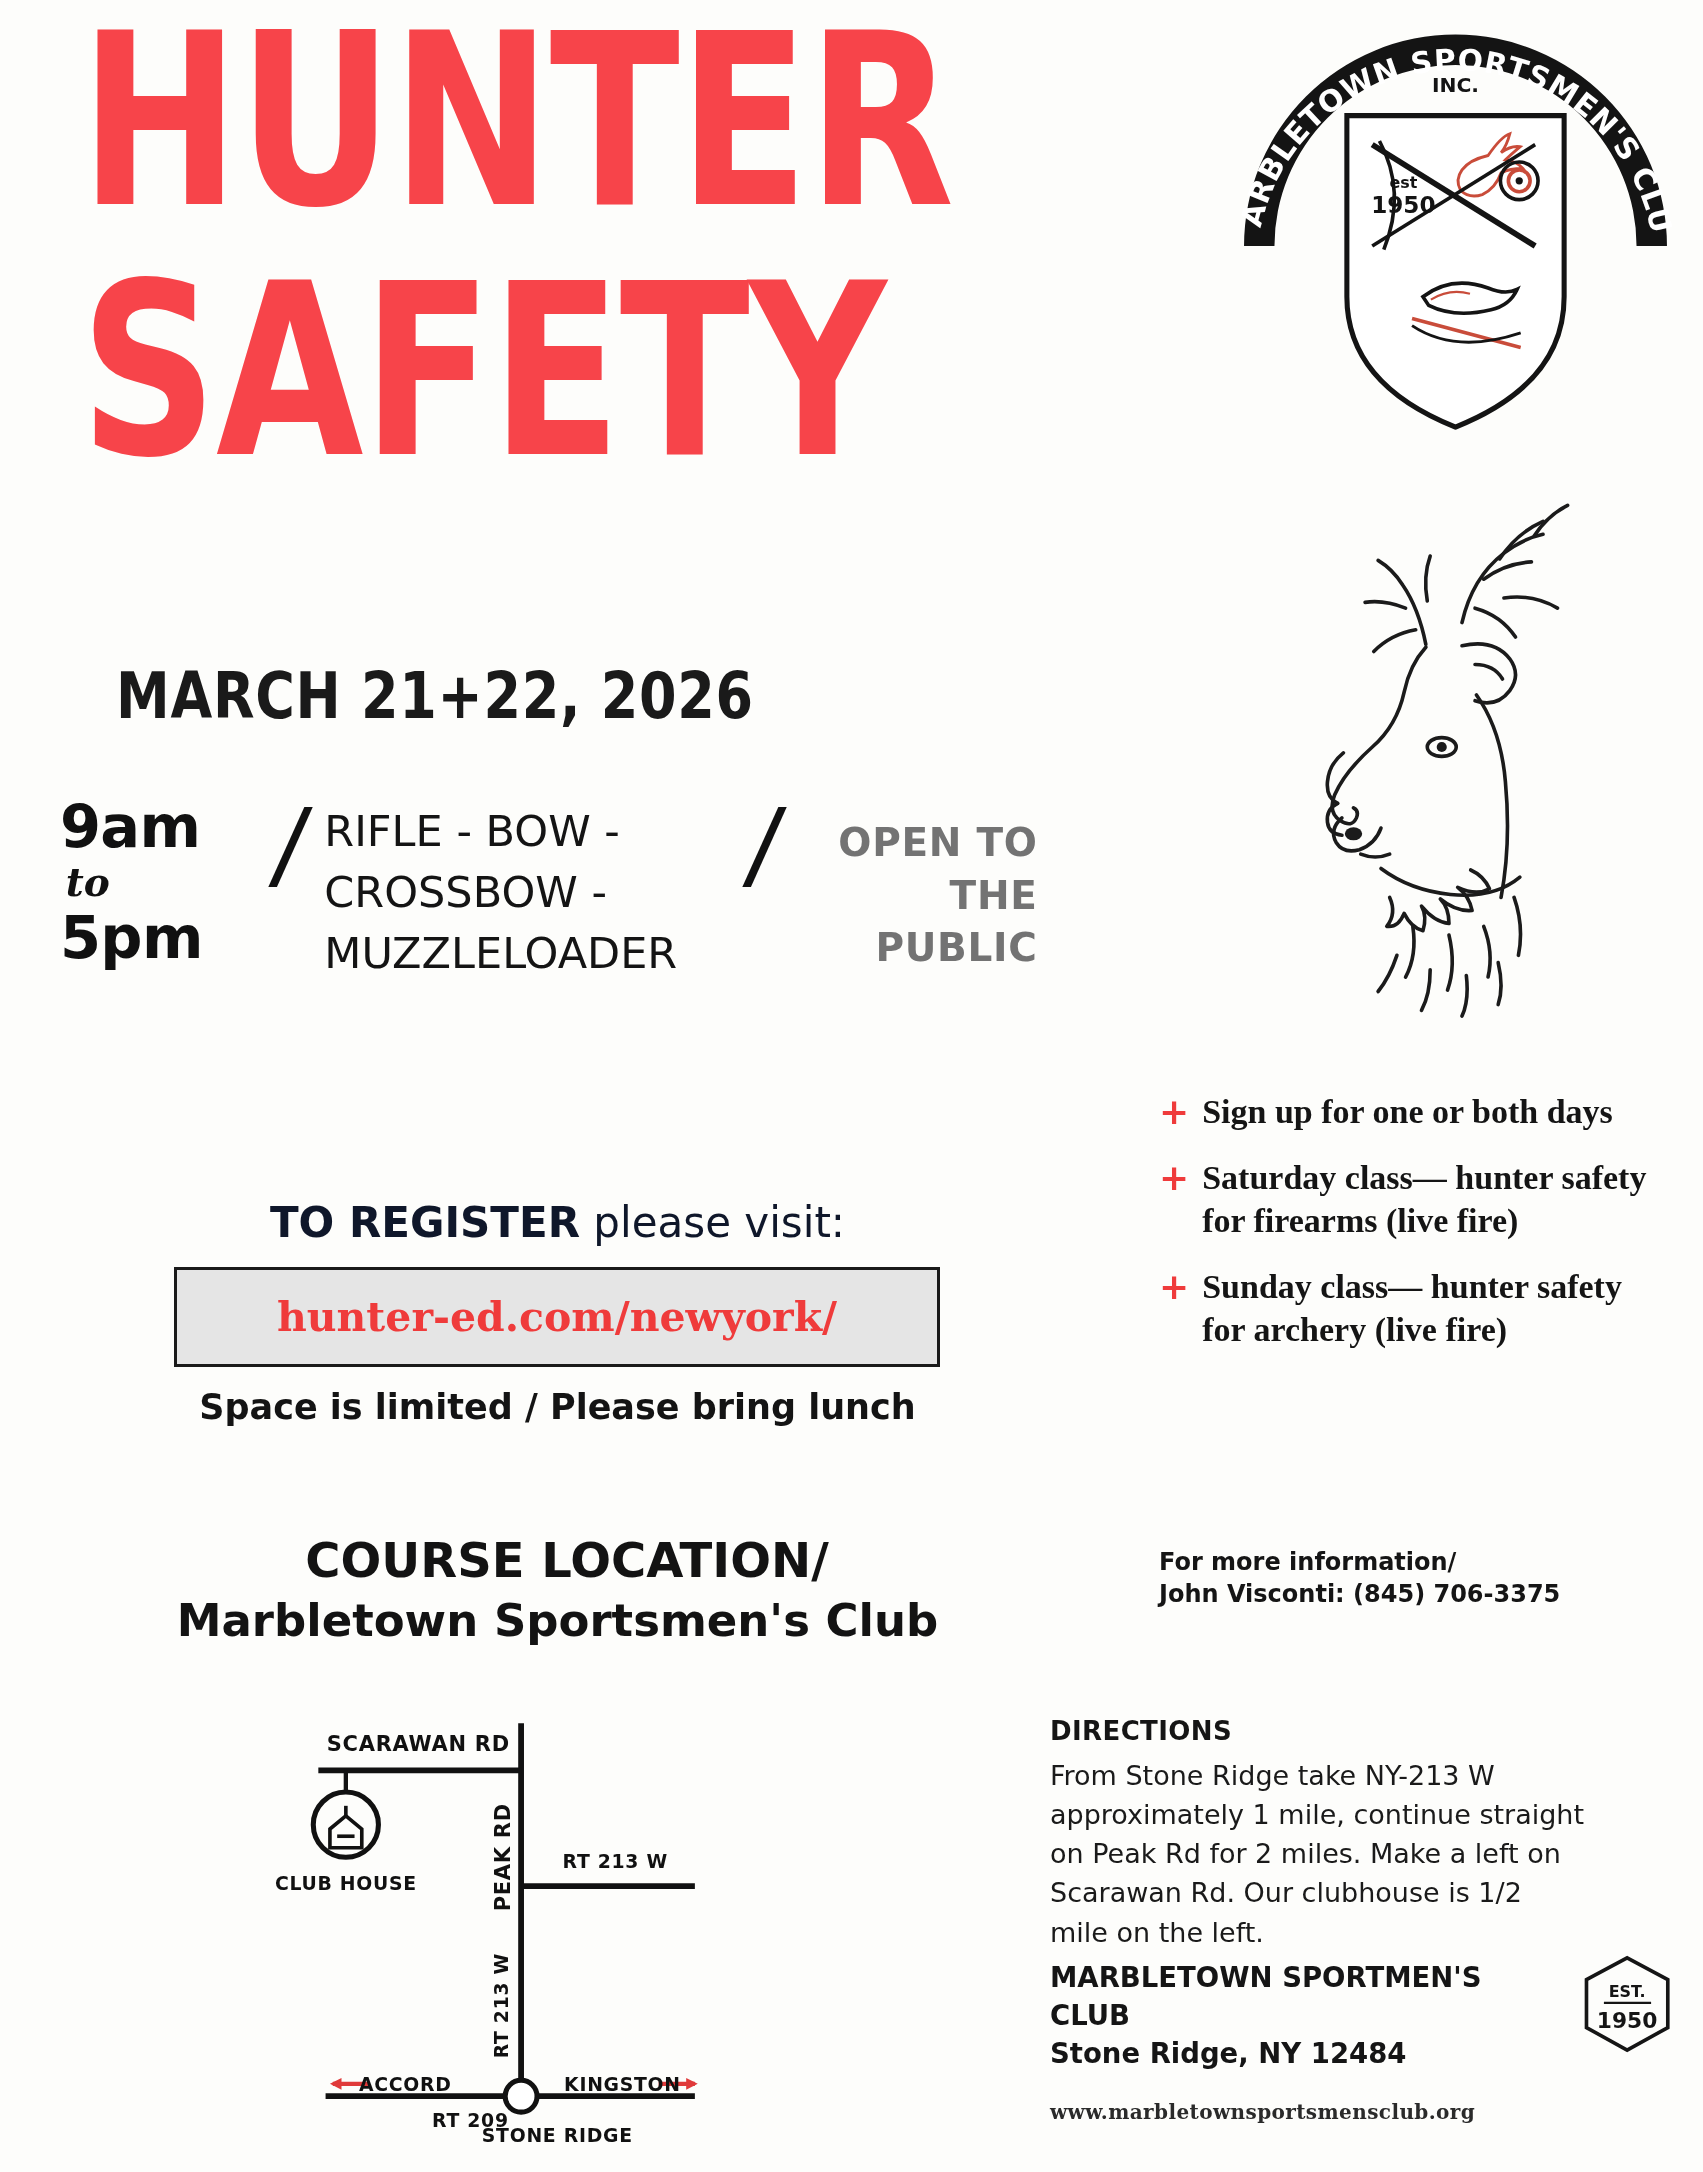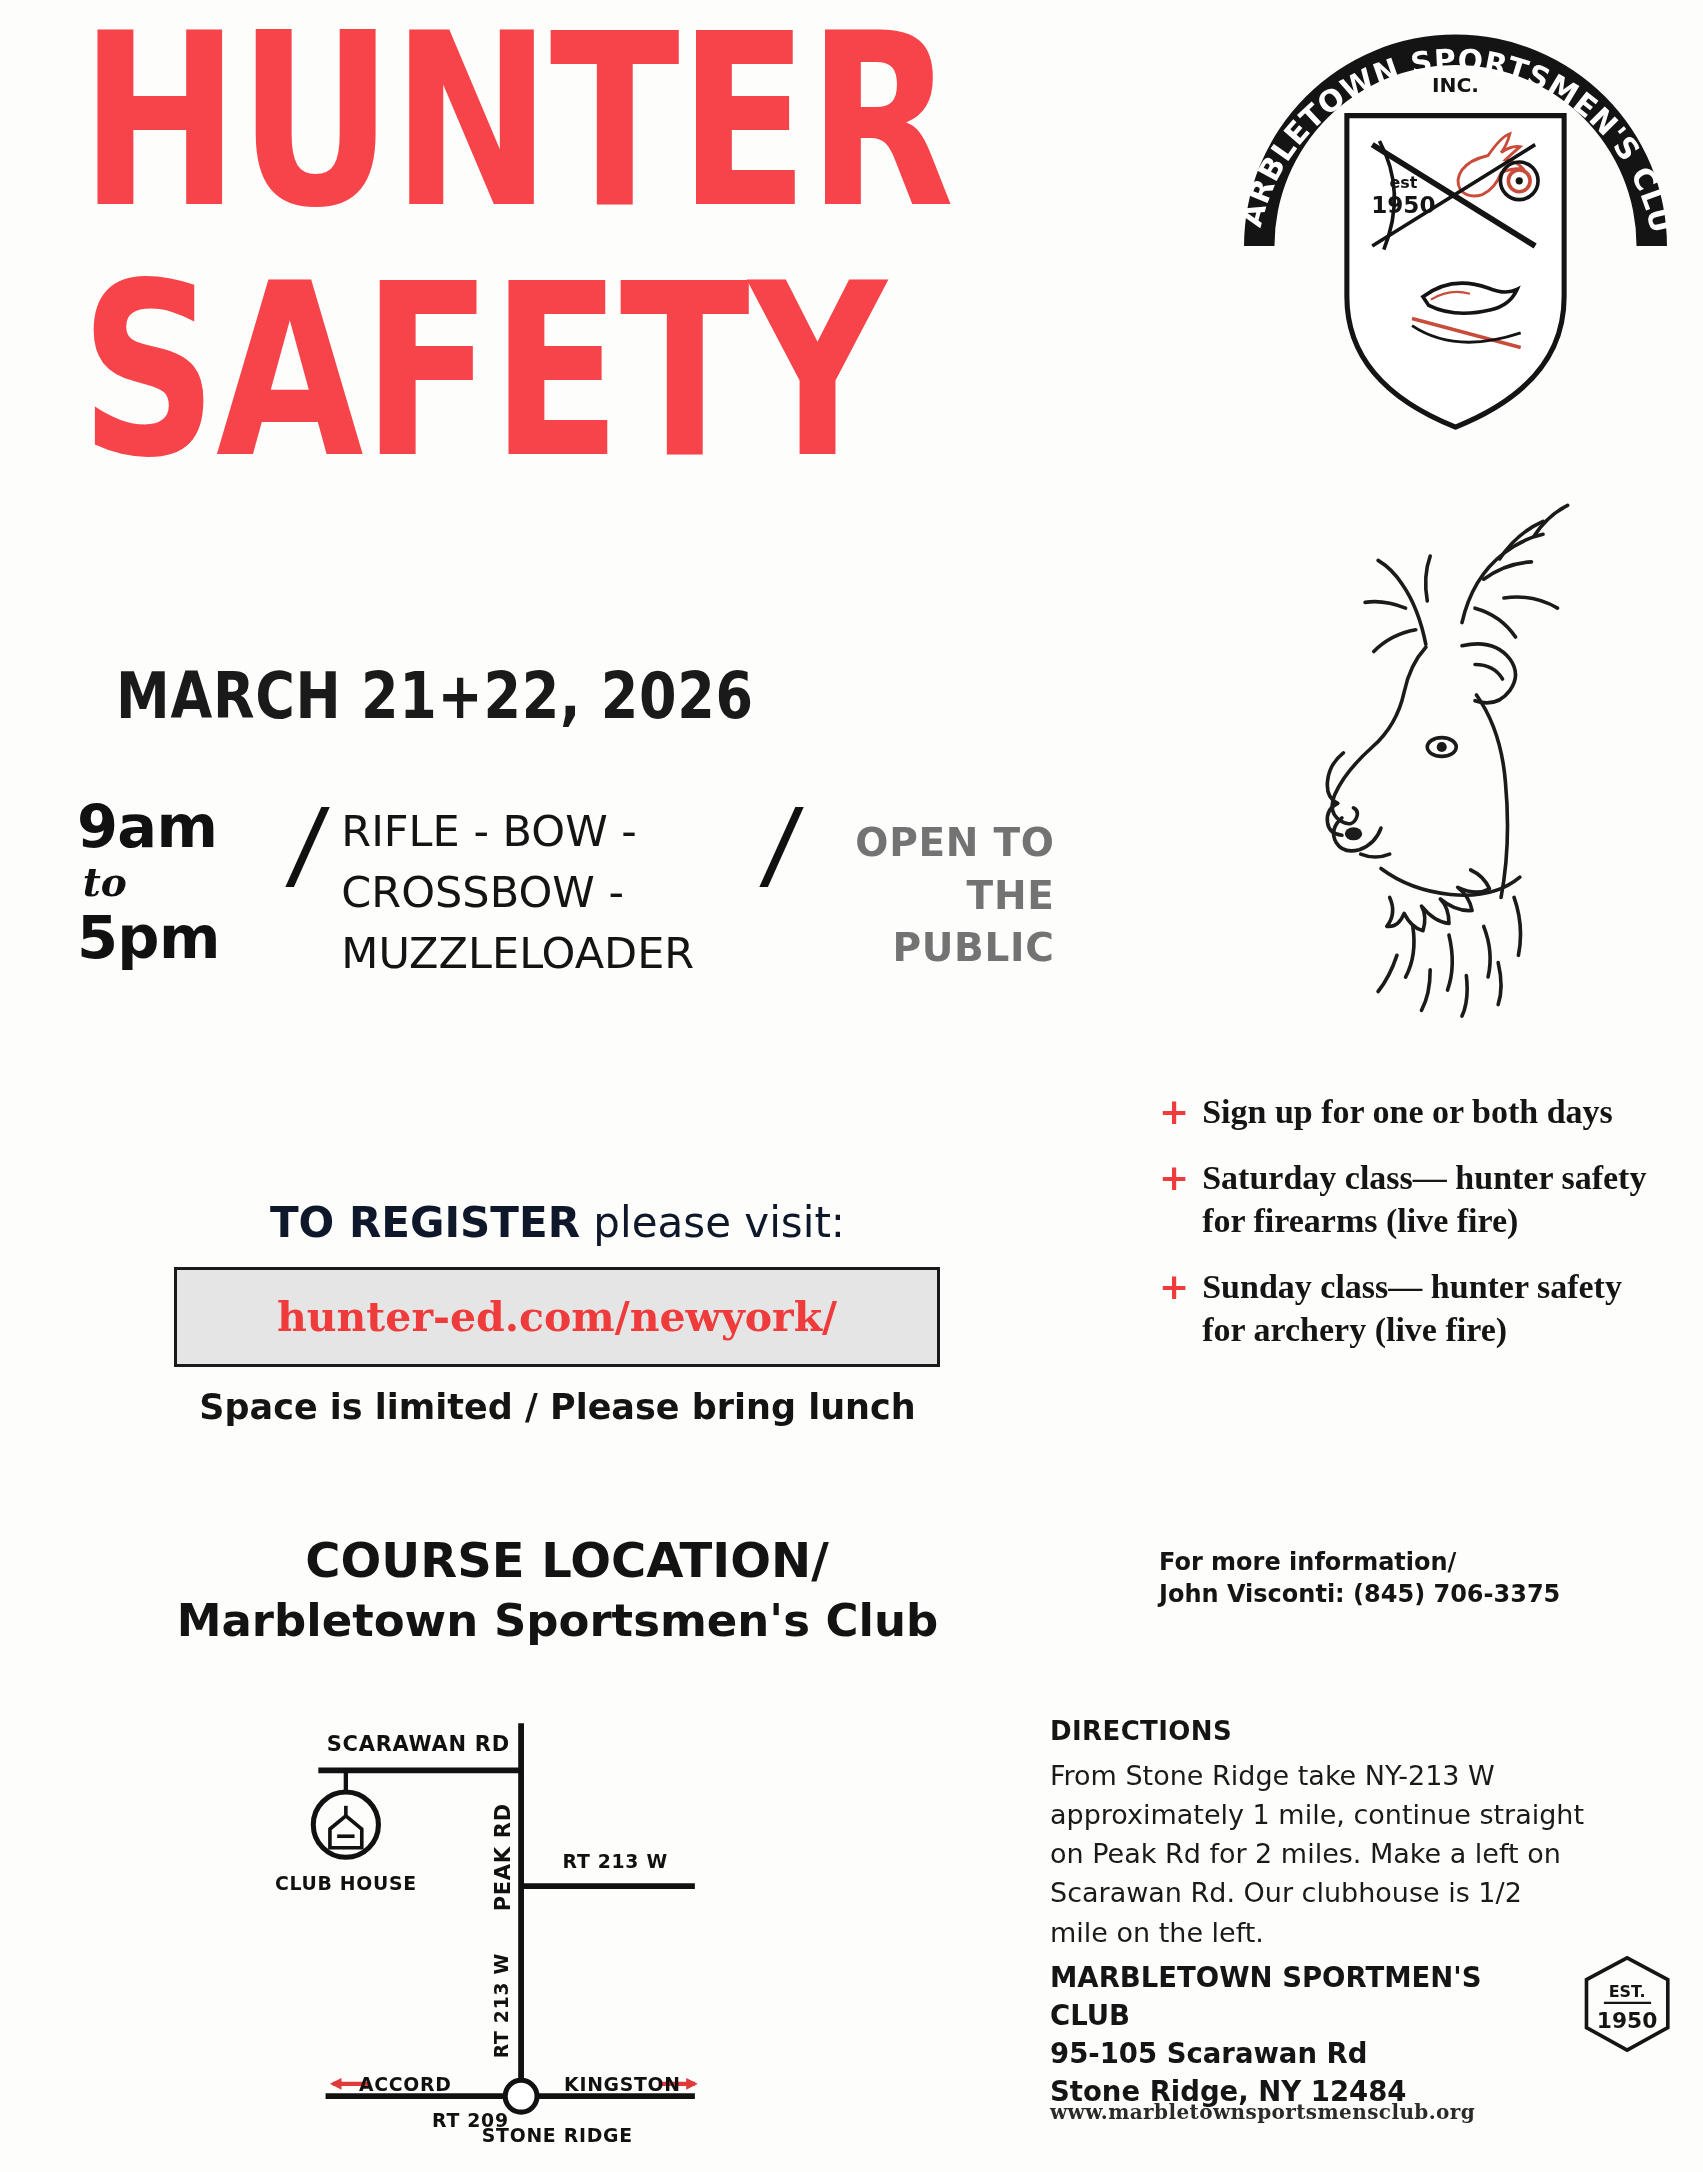--- a/index.html
+++ b/index.html
@@ -52,21 +52,21 @@
     font-size: 54px;
     letter-spacing: 0.7px;
     color: #1a1a1a;
     transform: scaleY(1.18);
     transform-origin: left top;
   }
 
   
   .info-row {
     position: absolute;
-    left: 77px;
+    left: 60px;
     top: 797px;
     width: 1086px;
     display: flex;
     align-items: flex-start;
   }
   .time-col {
     width: 196px;
     text-align: left;
     font-family: "DejaVu Sans", sans-serif;
     font-weight: 700;
@@ -362,21 +362,20 @@
   <div class="more-info">
     <div>For more information/</div>
     <div>John Visconti: (845) 706-3375</div>
   </div>
 
   <div class="dir-head">DIRECTIONS</div>
   <div class="dir-body">From Stone Ridge take NY-213 W approximately 1 mile, continue straight on Peak Rd for 2 miles. Make a left on Scarawan Rd. Our clubhouse is 1/2 mile on the left.</div>
 
   <div class="addr">
     <div>MARBLETOWN SPORTMEN'S CLUB</div>
-    <div>95-105 Scarawan Rd</div>
     <div>Stone Ridge, NY 12484</div>
   </div>
 
   <div class="website">www.marbletownsportsmensclub.org</div>
 
   <svg class="seal" viewBox="0 0 125 135">
     <polygon points="62,4 118,34 118,100 62,131 6,100 6,34" fill="none" stroke="#151515" stroke-width="5"></polygon>
     <text x="62" y="58" text-anchor="middle" font-family="DejaVu Sans, sans-serif" font-size="22" font-weight="700" fill="#151515">EST.</text>
     <line x1="30" y1="66" x2="95" y2="66" stroke="#151515" stroke-width="3"></line>
     <text x="62" y="100" text-anchor="middle" font-family="DejaVu Sans, sans-serif" font-size="30" font-weight="700" fill="#151515">1950</text>

